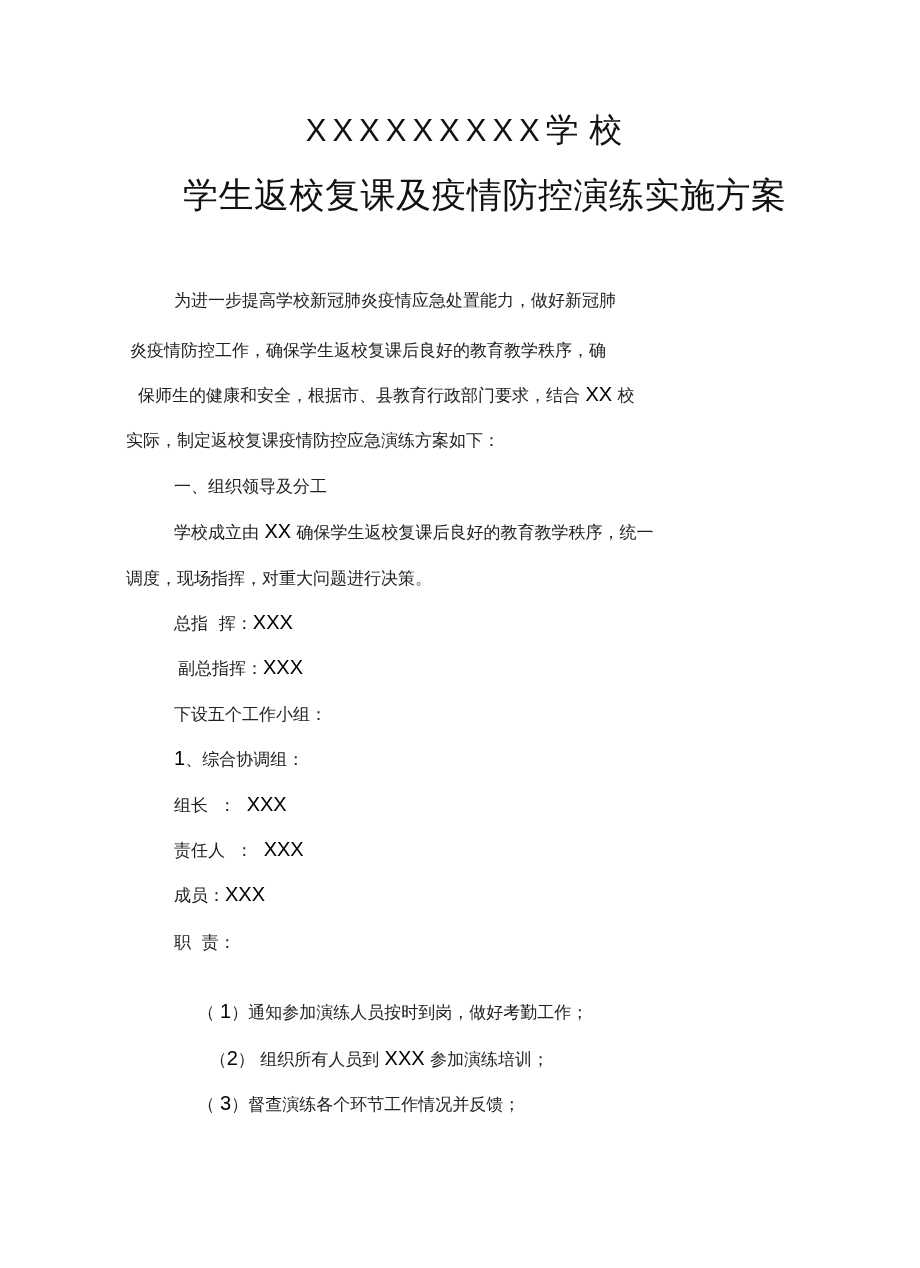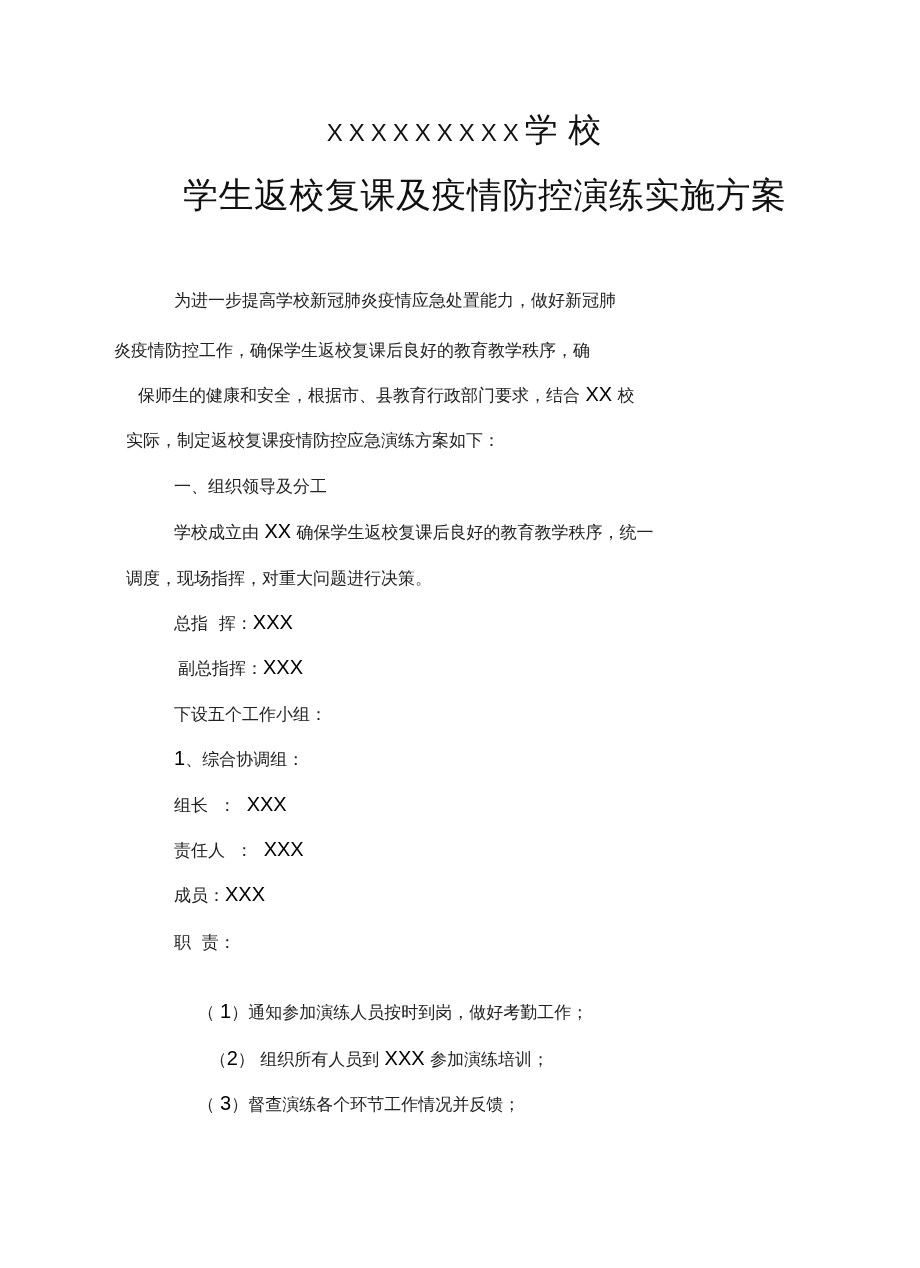--- a/index.html
+++ b/index.html
@@ -1,36 +1,36 @@
 <!DOCTYPE html>
 <html><head>
 <meta charset="utf-8">
 <style>
   html, body { margin:0; padding:0; background:#ffffff; }
   body { width:920px; height:1268px; position:relative; overflow:hidden;
          font-family:"DejaVu Sans", "Liberation Sans", sans-serif; color:#1a1a1a; }
   .line { position:absolute; white-space:nowrap; font-size:17px; line-height:24px; color:#222; }
   .lat { font-family:"Liberation Sans", sans-serif; font-size:20px; color:#000; }
   .t1 { position:absolute; top:108px; left:0; width:920px; text-align:center; font-size:33px; line-height:44px; color:#111; padding-left:8px; box-sizing:border-box; }
-  .t1 .x { font-family:"Liberation Sans", sans-serif; font-size:24px; letter-spacing:6px; }
+  .t1 .x { font-family:"Liberation Sans", sans-serif; font-size:31px; letter-spacing:6px; }
   .t2 { position:absolute; top:171px; left:183px; font-size:35px; line-height:48px; color:#111; white-space:nowrap; letter-spacing:0.5px; }
 </style>
 </head>
 <body>
 
 <div>
 
   <div class="t1">
     <span class="x">XXXXXXXXX</span><span>学 校</span>
   </div>
 
   <div class="t2">学生返校复课及疫情防控演练实施方案</div>
 
   <div class="line" style="top:288px;left:174px;">为进一步提高学校新冠肺炎疫情应急处置能力，做好新冠肺</div>
-  <div class="line" style="top:338px;left:114px;">炎疫情防控工作，确保学生返校复课后良好的教育教学秩序，确</div>
+  <div class="line" style="top:338px;left:130px;">炎疫情防控工作，确保学生返校复课后良好的教育教学秩序，确</div>
   <div class="line" style="top:382px;left:130px;margin-left:8px;">
     <span>保师生的健康和安全，根据市、县教育行政部门要求，结合 </span><span class="lat">XX</span><span> 校</span>
   </div>
   <div class="line" style="top:428px;left:126px;">实际，制定返校复课疫情防控应急演练方案如下：</div>
 
   <div class="line" style="top:474px;left:174px;">一、组织领导及分工</div>
   <div class="line" style="top:519px;left:174px;">
     <span>学校成立由 </span><span class="lat">XX</span><span> 确保学生返校复课后良好的教育教学秩序，统一</span>
   </div>
   <div class="line" style="top:566px;left:126px;">调度，现场指挥，对重大问题进行决策。</div>

